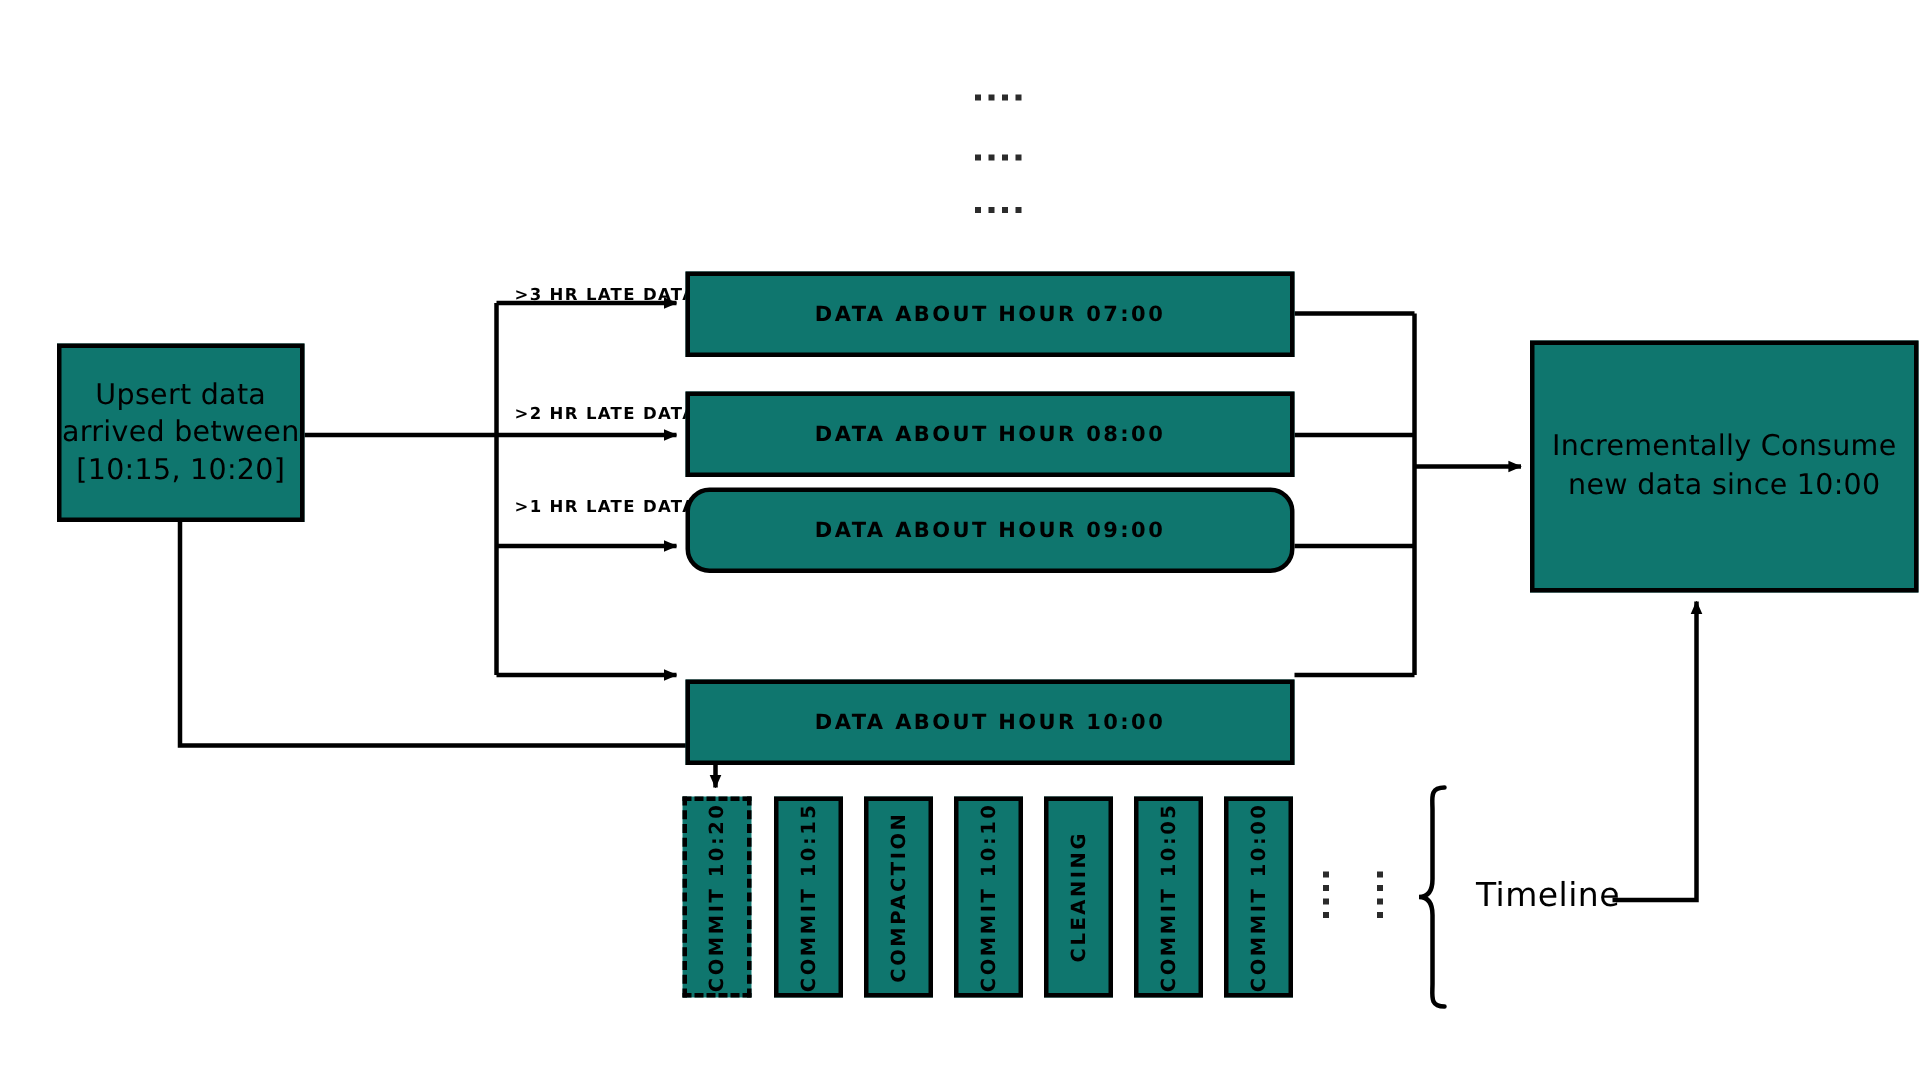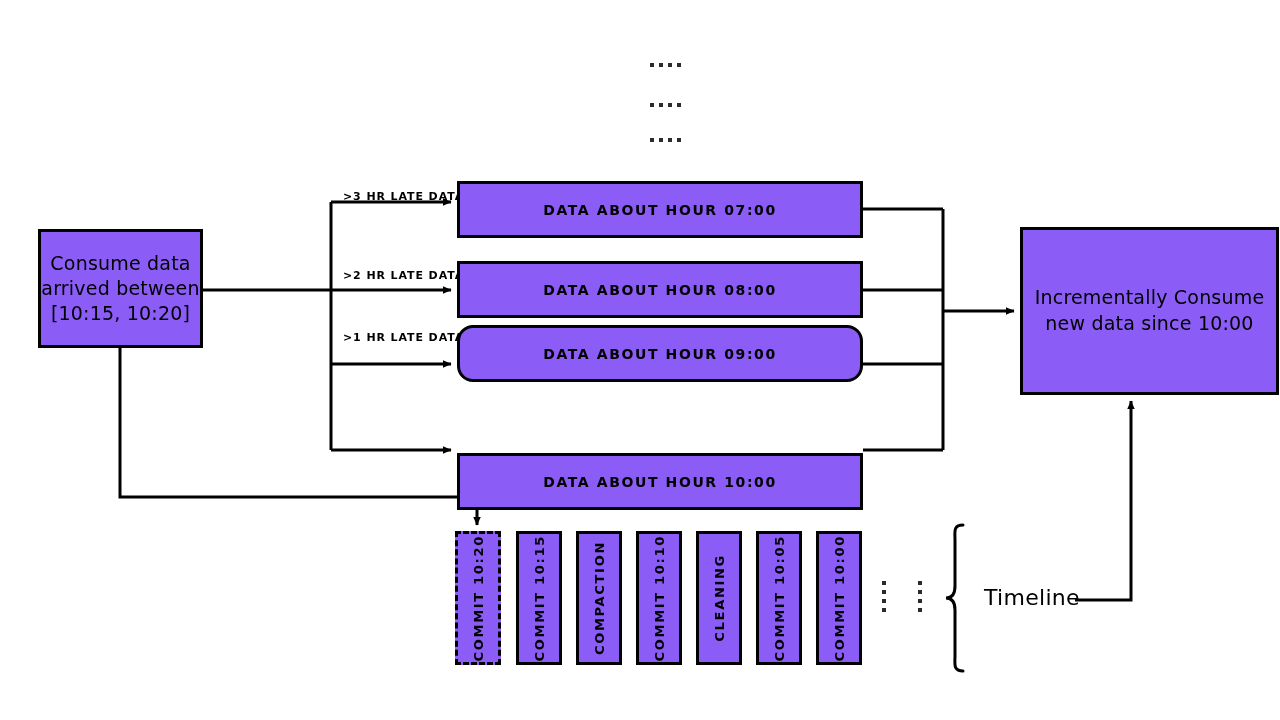--- a/index.html
+++ b/index.html
@@ -17,21 +17,21 @@
   }
   #svg-layer {
     position: absolute;
     left: 0; top: 0;
     width: 1280px;
     height: 720px;
   }
   .node {
     position: absolute;
     box-sizing: border-box;
-    background: #8b5cf6;
+    background: #0f766e;
     display: flex;
     align-items: center;
     justify-content: center;
     text-align: center;
     color: #000000;
   }
   .solid-box {
     border: 3px solid #000000;
   }
   .dashed-box {
@@ -230,21 +230,21 @@
   </div>
   <div class="h-dots" id="top-dots-2">
     <span></span>
     <span></span>
     <span></span>
     <span></span>
   </div>
 
   <div class="node solid-box" id="upsert-box">
     <div class="txt">
-      <div>Consume data</div>
+      <div>Upsert data</div>
       <div>arrived between</div>
       <div>[10:15, 10:20]</div>
     </div>
   </div>
 
   <div class="edge-label" id="edge-label-0">&gt;3 HR LATE DATA</div>
   <div class="edge-label" id="edge-label-1">&gt;2 HR LATE DATA</div>
   <div class="edge-label" id="edge-label-2">&gt;1 HR LATE DATA</div>
 
   <div class="node solid-box hour-box" id="hour-box-0">

